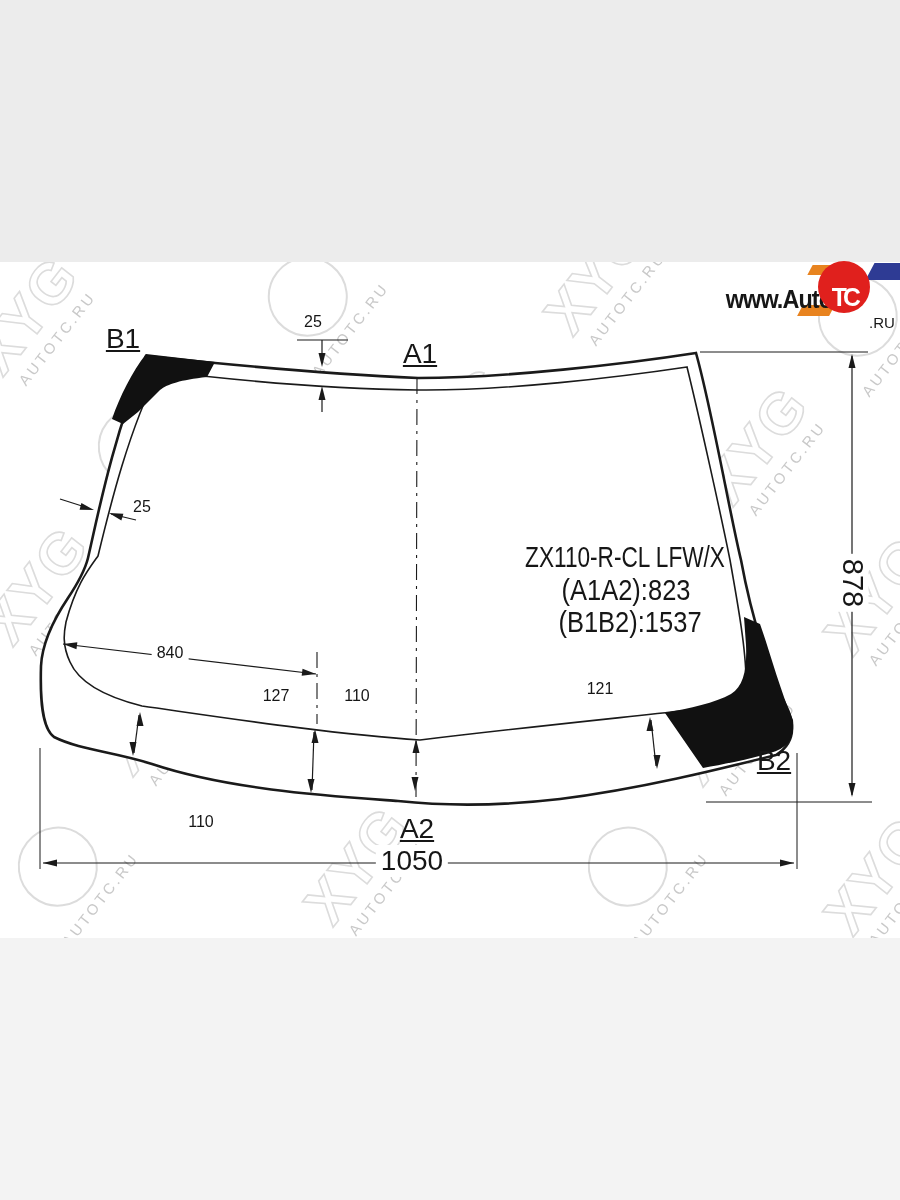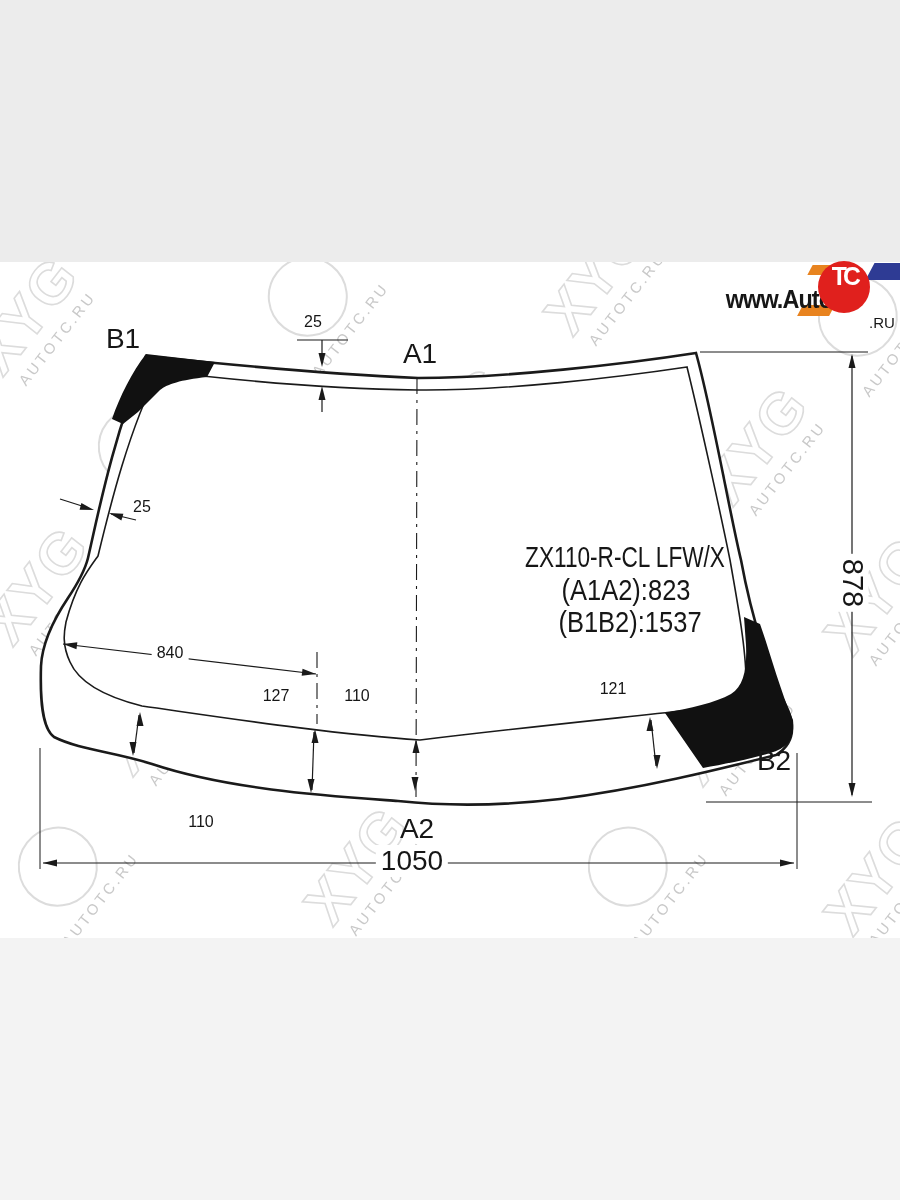--- a/index.html
+++ b/index.html
@@ -12,36 +12,36 @@
   
   .wm{position:absolute;transform:rotate(-52deg);z-index:1;text-align:center;pointer-events:none;}
   .wm .wm-logo{display:block;font-size:58px;font-weight:700;letter-spacing:2px;color:transparent;
                -webkit-text-stroke:1.6px #dcdcdc;line-height:1;}
   .wm .wm-url{display:block;font-size:15px;letter-spacing:3px;color:#c9c9c9;line-height:1.3;}
   .wm .wm-ring{display:block;width:76px;height:76px;border:2px solid #dcdcdc;border-radius:50%;margin:0 auto 4px;}
 
   .diagram-svg{position:absolute;left:0;top:0;z-index:2;}
 
   .lbl{position:absolute;z-index:3;transform:translate(-50%,-50%);font-size:16px;white-space:nowrap;}
-  .lbl.corner{font-size:28px;}
+  .lbl.corner{font-size:28px;text-decoration:underline;}
   .lbl.bg{background:#fff;padding:0 5px;}
   .lbl.rot{transform:translate(-50%,-50%) rotate(90deg);font-size:29px;}
   .lbl.pn1{font-size:29px;transform:translate(-50%,-50%) scaleX(.78);}
   .lbl.pn2{font-size:30px;transform:translate(-50%,-50%) scaleX(.85);}
 
   
   .brand{position:absolute;left:700px;top:258px;width:200px;height:64px;z-index:4;}
   .brand .bar{position:absolute;transform:skewX(-28deg);}
   .brand .bar.o1{left:110px;top:7px;width:28px;height:10px;background:#e8831f;}
   .brand .bar.o2{left:100px;top:47px;width:32px;height:11px;background:#e8831f;}
   .brand .bar.b1{left:170px;top:5px;width:40px;height:17px;background:#2e3b94;}
   .brand .txt-a{position:absolute;left:14px;top:26px;width:118px;text-align:right;font-size:26px;
                 font-weight:700;transform:scaleX(.9);transform-origin:right;letter-spacing:-1px;}
   .brand .disc{position:absolute;left:118px;top:3px;width:52px;height:52px;background:#e0201d;border-radius:50%;
-               display:flex;align-items:flex-start;justify-content:center;}
+               display:flex;align-items:flex-end;justify-content:center;}
   .brand .disc span{color:#fff;font-weight:700;font-size:26px;letter-spacing:-4px;transform:scaleX(.95);}
   .brand .txt-b{position:absolute;left:169px;top:31px;font-size:15px;font-weight:400;letter-spacing:0;margin-top:25px;}
 </style>
 </head>
 <body>
 
 <div class="stage">
   <div class="band-top"></div>
   <div class="band-bottom"></div>
 
@@ -217,21 +217,21 @@
   <div class="lbl corner" style="left:123px;top:339px">B1</div>
   <div class="lbl corner" style="left:420px;top:354px">A1</div>
   <div class="lbl corner" style="left:417px;top:829px">A2</div>
   <div class="lbl corner" style="left:774px;top:761px">B2</div>
 
   <div class="lbl" style="left:313px;top:322px">25</div>
   <div class="lbl" style="left:142px;top:507px">25</div>
   <div class="lbl bg" style="left:170px;top:653px">840</div>
   <div class="lbl" style="left:276px;top:696px">127</div>
   <div class="lbl" style="left:357px;top:696px">110</div>
-  <div class="lbl" style="left:613px;top:689px">121</div>
+  <div class="lbl" style="left:600px;top:689px">121</div>
   <div class="lbl" style="left:201px;top:822px">110</div>
   <div class="lbl bg" style="left:412px;top:861px;font-size:28px">1050</div>
   <div class="lbl rot bg" style="left:852px;top:583px">878</div>
 
   <div class="lbl pn1" style="left:625px;top:557px">ZX110-R-CL LFW/X</div>
   <div class="lbl pn2" style="left:626px;top:590px">(A1A2):823</div>
   <div class="lbl pn2" style="left:630px;top:622px">(B1B2):1537</div>
 
   <div class="brand">
     <div class="bar o1"></div>

